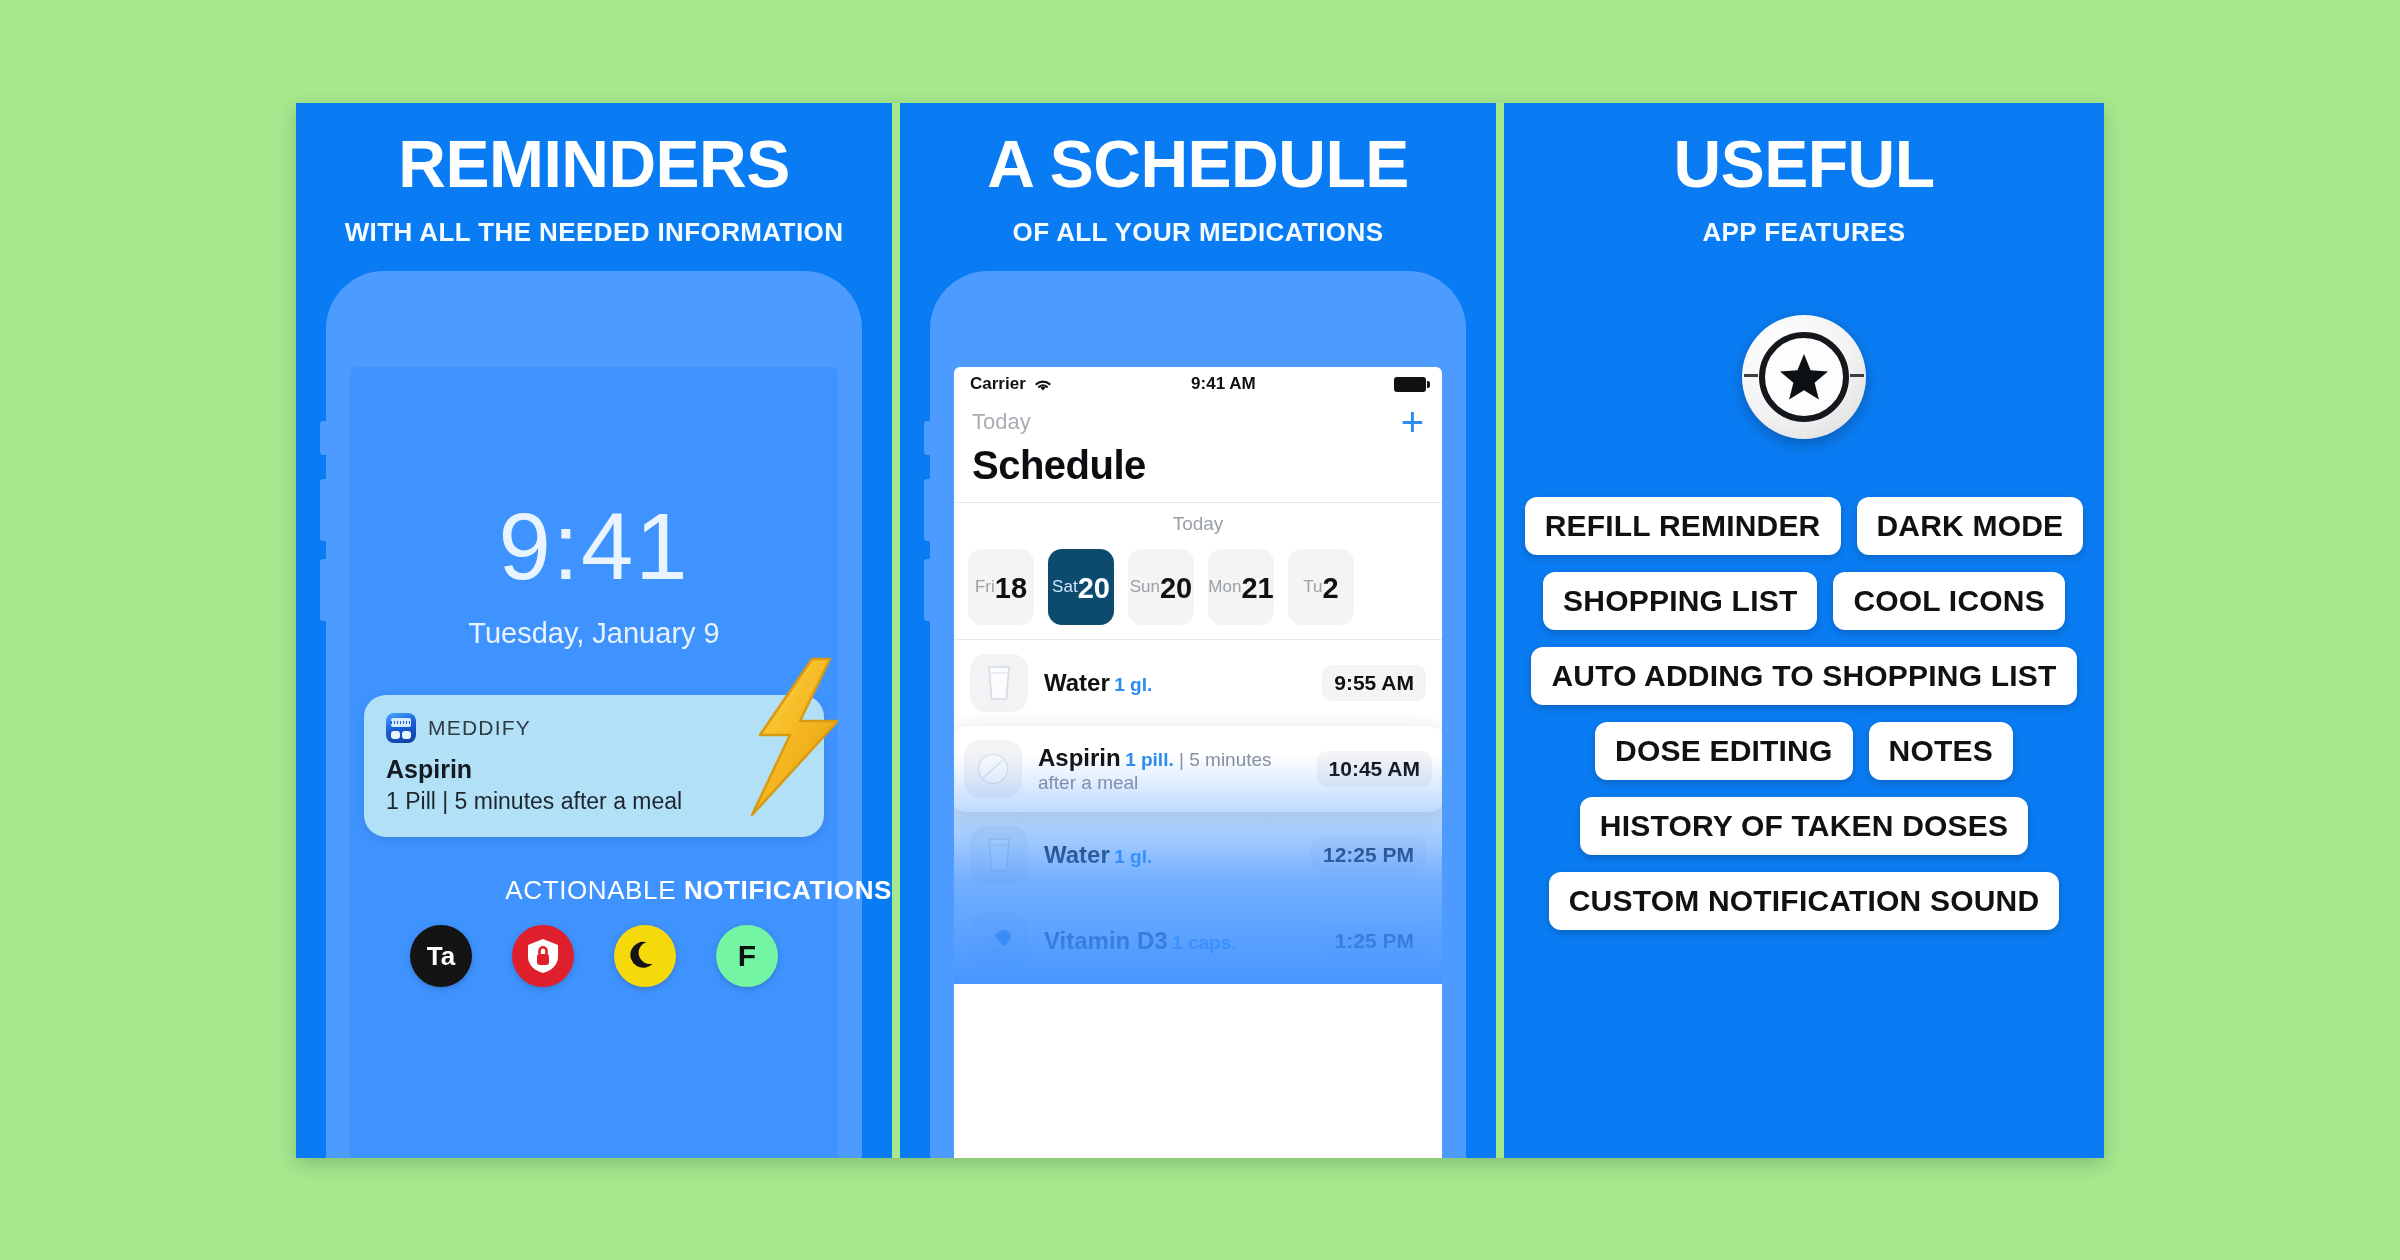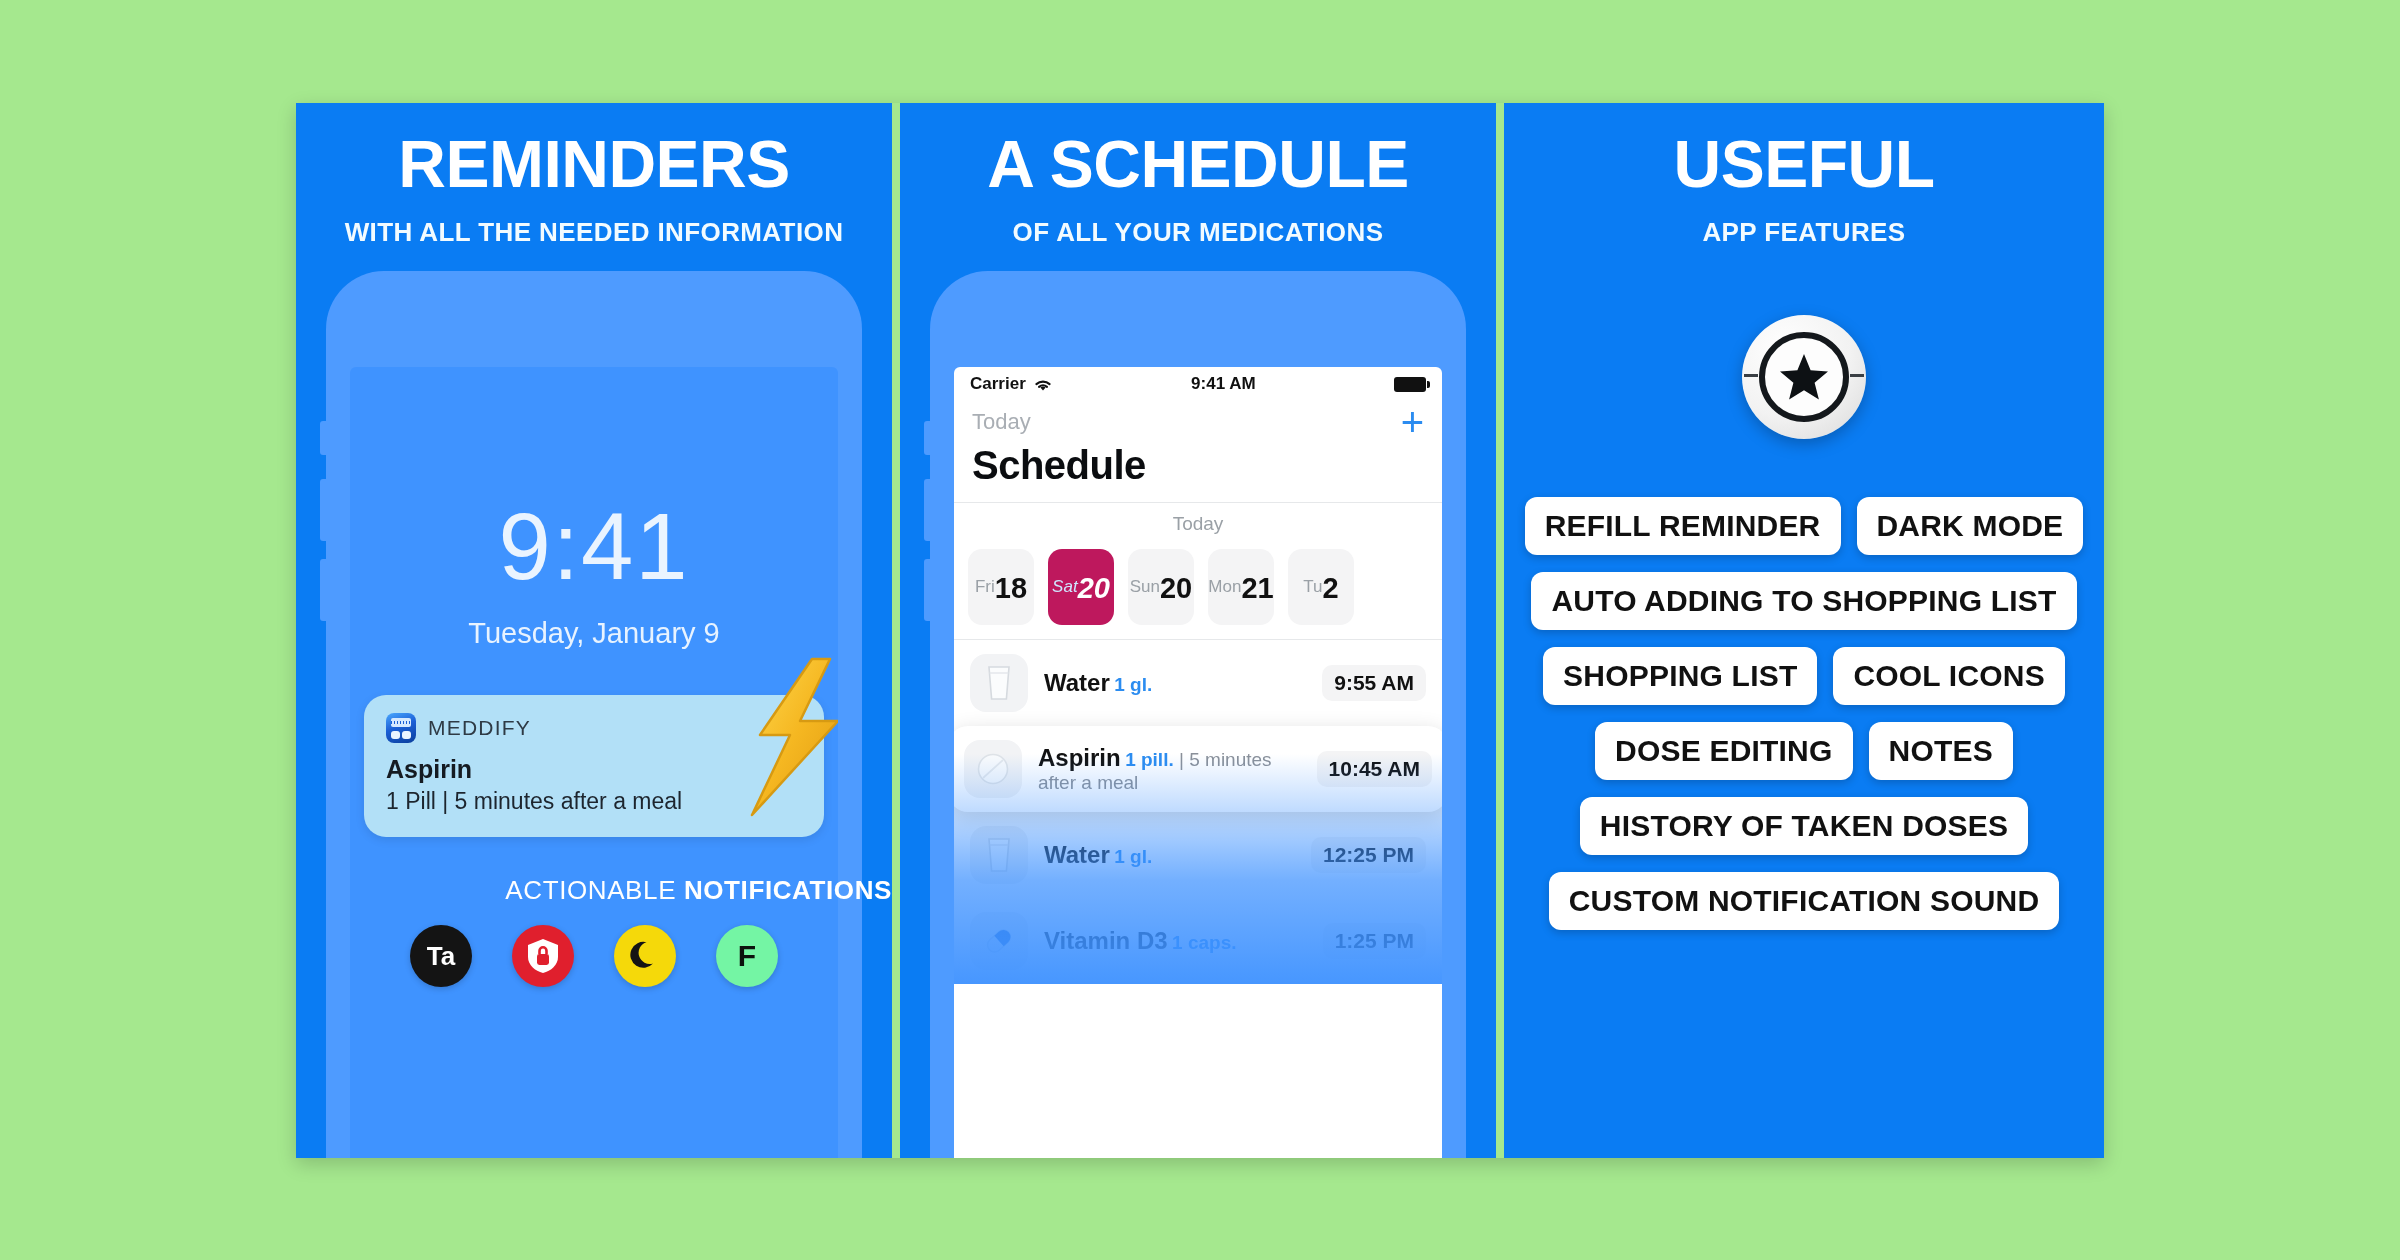--- a/index.html
+++ b/index.html
@@ -176,21 +176,21 @@
   .days {
     display: flex; gap: 14px; padding: 6px 14px 14px 14px;
   }
   .day {
     width: 66px; height: 76px; border-radius: 14px; background: #f4f4f5;
     display: flex; flex-direction: row; align-items: center; justify-content: center;
     flex: 0 0 auto;
   }
   .day .dow { font-size: 17px; color: #9aa0a6; }
   .day .dnum { font-size: 29px; font-weight: 800; color: #111; margin-top: 2px; }
-  .day.sel { background: #be185d; font-style: italic; }
+  .day.sel { background: #0c4a6e; }
   .day.sel .dow { color: #cfe6ff; }
   .day.sel .dnum { color: #ffffff; }
   .med-row {
     display: flex; align-items: center; gap: 16px;
     padding: 14px 16px; position: relative;
   }
   .med-ico {
     width: 58px; height: 58px; border-radius: 16px; background: #f2f3f5;
     display: flex; align-items: center; justify-content: center; flex: 0 0 auto;
   }
@@ -467,27 +467,27 @@
           </svg>
         </span>
       </div>
 
       <div class="tags">
         <div class="tag-row">
           <span class="tag">REFILL REMINDER</span>
           <span class="tag">DARK MODE</span>
         </div>
         <div class="tag-row">
-          <span class="tag">AUTO ADDING TO SHOPPING LIST</span>
-        </div>
-        <div class="tag-row">
           <span class="tag">SHOPPING LIST</span>
           <span class="tag">COOL ICONS</span>
         </div>
         <div class="tag-row">
+          <span class="tag">AUTO ADDING TO SHOPPING LIST</span>
+        </div>
+        <div class="tag-row">
           <span class="tag">DOSE EDITING</span>
           <span class="tag">NOTES</span>
         </div>
         <div class="tag-row">
           <span class="tag">HISTORY OF TAKEN DOSES</span>
         </div>
         <div class="tag-row">
           <span class="tag">CUSTOM NOTIFICATION SOUND</span>
         </div>
       </div>

